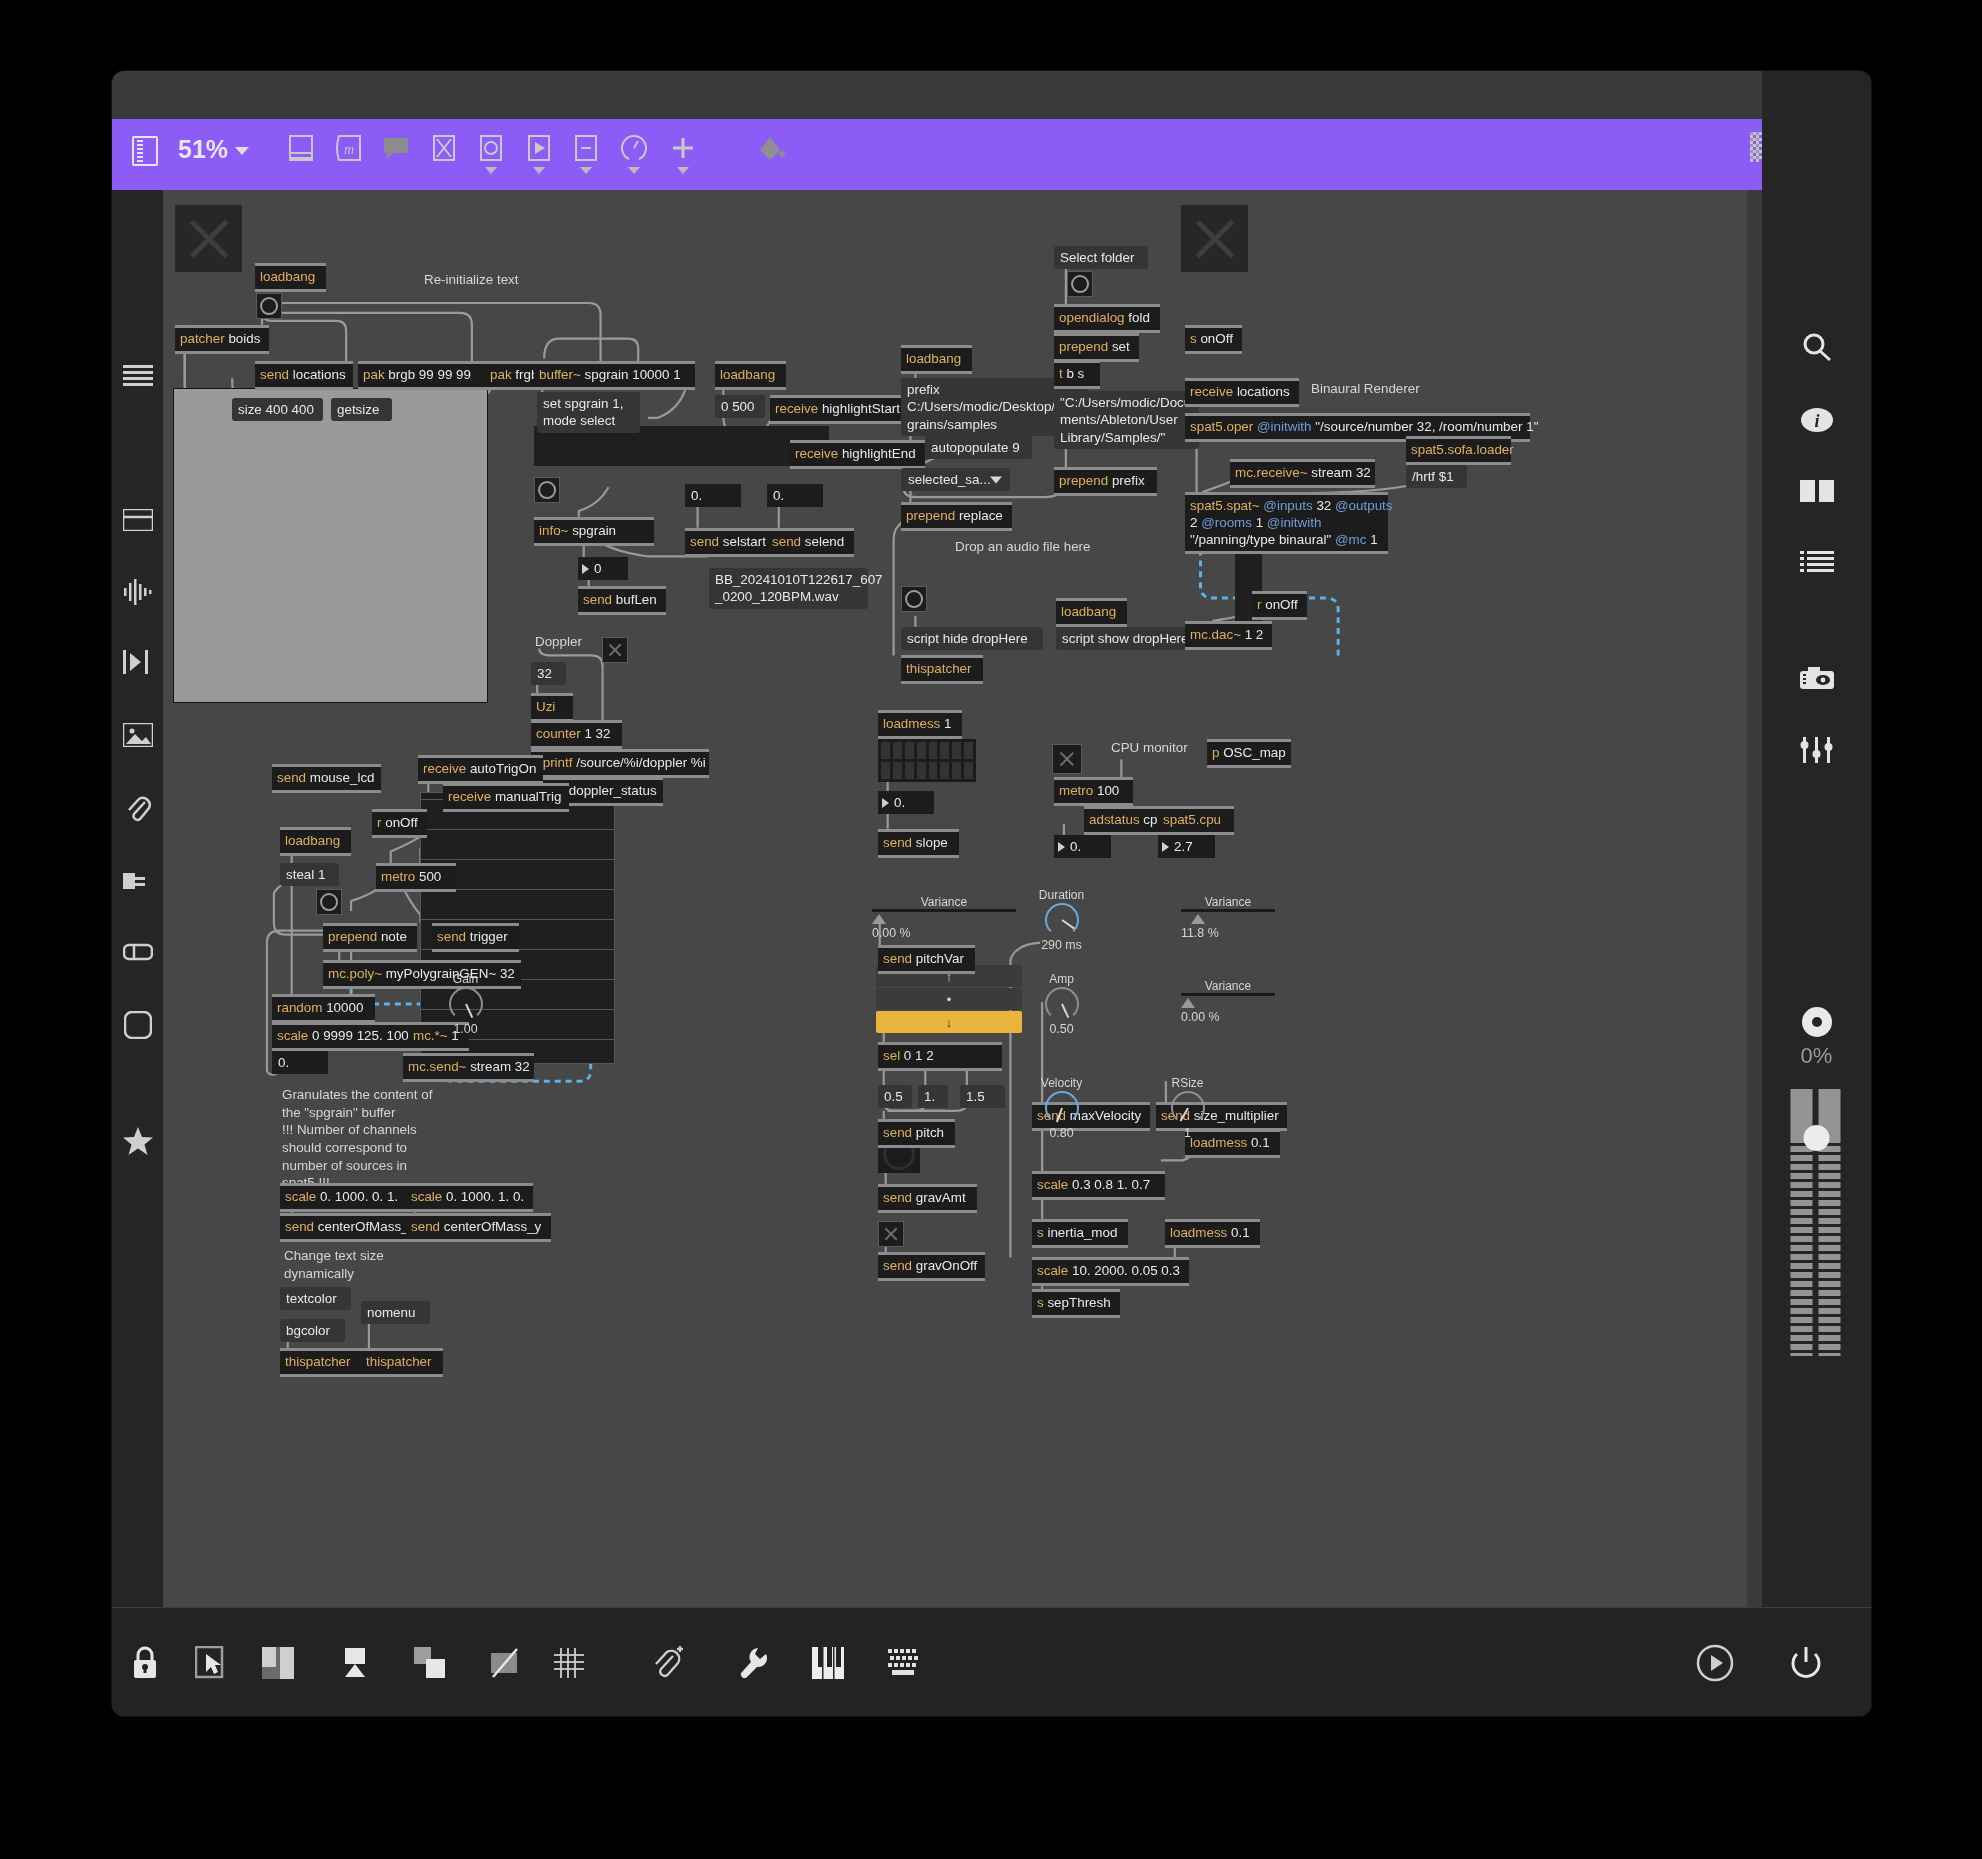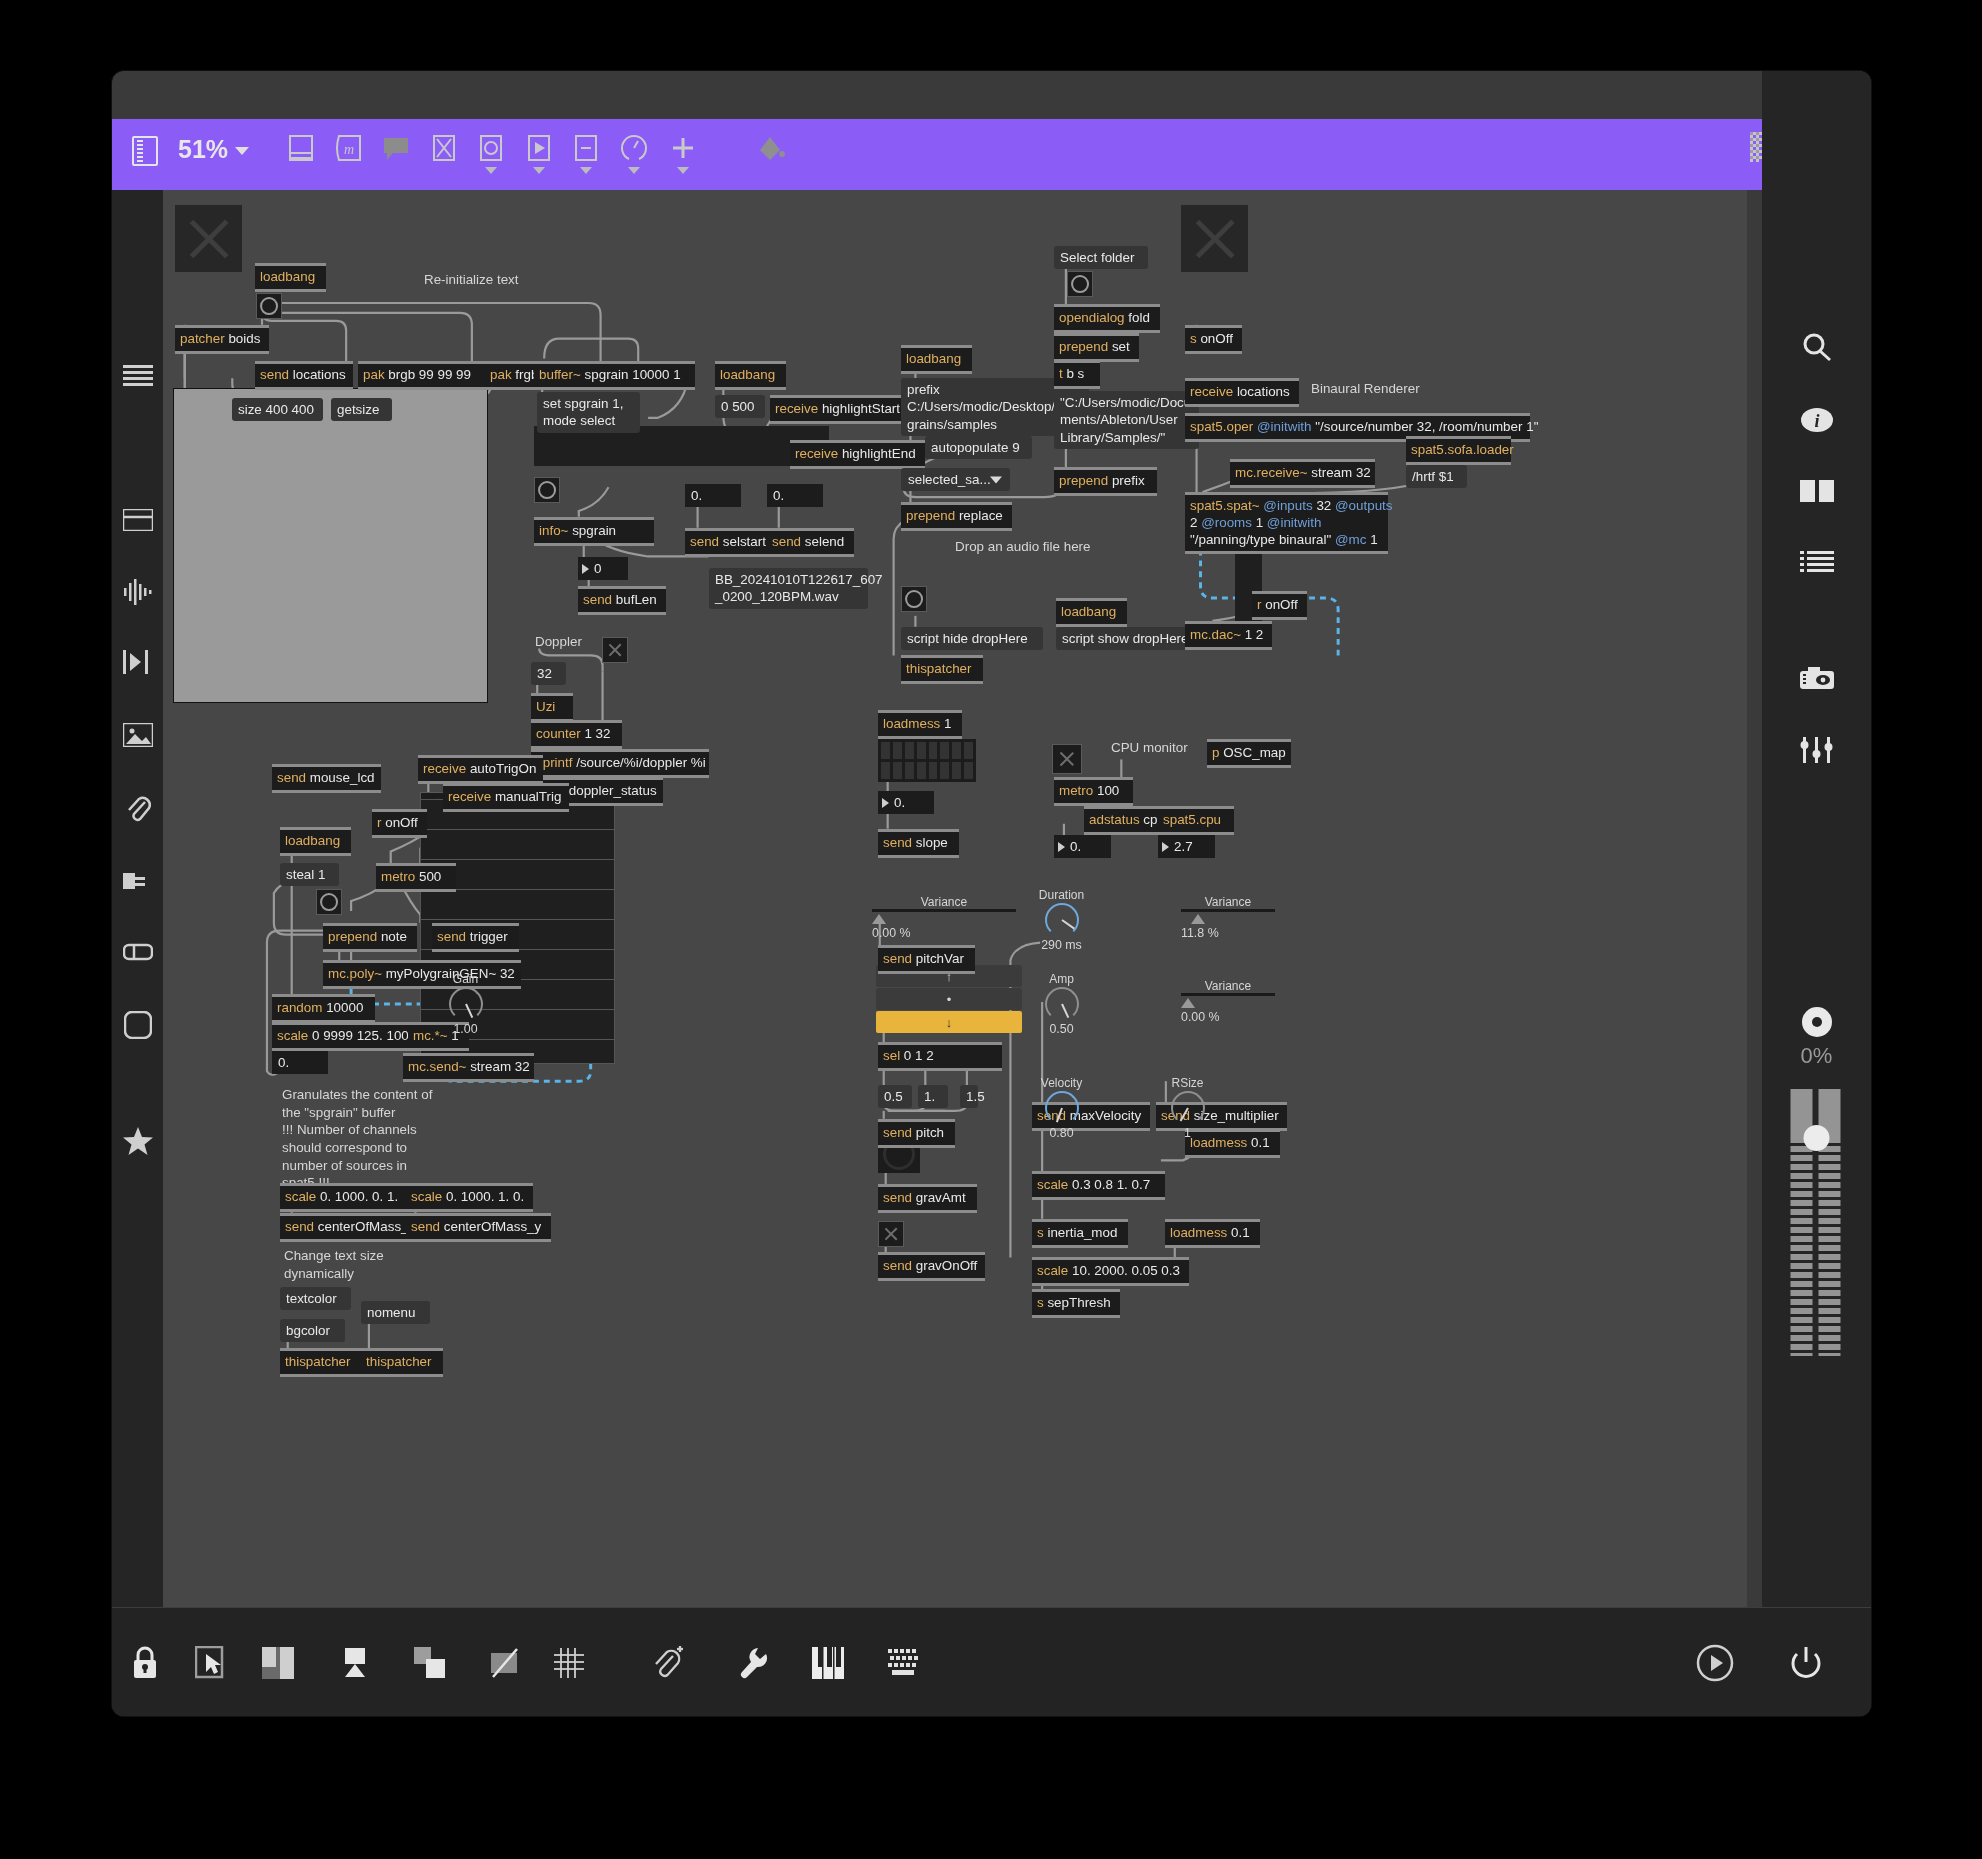--- a/index.html
+++ b/index.html
@@ -667,21 +667,21 @@
           <div class="obj" style="left: 891px; top: 587px; width: 79px;"><span class="k">metro</span> 100</div>
           <div class="obj" style="left: 921px; top: 616px; width: 106px;"><span class="k">adstatus</span> cpu</div>
           <div class="obj" style="left: 995px; top: 616px; width: 76px;"><span class="k">spat5.cpu</span></div>
           <div class="numbox tri" style="left: 891px; top: 645px; width: 57px;">0.</div>
           <div class="numbox tri" style="left: 995px; top: 645px; width: 57px;">2.7</div>
           <div class="obj" style="left: 1044px; top: 549px; width: 84px;"><span class="k">p</span> OSC_map</div>
           <div class="obj" style="left: 715px; top: 755px; width: 97px;"><span class="k">send</span> pitchVar</div>
           <div class="obj" style="left: 715px; top: 852px; width: 124px;"><span class="k">sel</span> 0 1 2</div>
           <div class="msg" style="left: 715px; top: 895px; width: 34px;">0.5</div>
           <div class="msg" style="left: 755px; top: 895px; width: 30px;">1.</div>
-          <div class="msg" style="left: 797px; top: 895px; width: 18px;">1.5</div>
+          <div class="msg" style="left: 797px; top: 895px; width: 45px;">1.5</div>
           <div class="obj" style="left: 715px; top: 929px; width: 77px;"><span class="k">send</span> pitch</div>
           <div class="obj" style="left: 715px; top: 994px; width: 99px;"><span class="k">send</span> gravAmt</div>
           <div class="obj" style="left: 715px; top: 1062px; width: 107px;"><span class="k">send</span> gravOnOff</div>
           <div class="obj" style="left: 869px; top: 912px; width: 118px;"><span class="k">send</span> maxVelocity</div>
           <div class="obj" style="left: 993px; top: 912px; width: 131px;"><span class="k">send</span> size_multiplier</div>
           <div class="obj" style="left: 1022px; top: 939px; width: 95px;"><span class="k">loadmess</span> 0.1</div>
           <div class="obj" style="left: 869px; top: 981px; width: 133px;"><span class="k">scale</span> 0.3 0.8 1. 0.7</div>
           <div class="obj" style="left: 869px; top: 1029px; width: 96px;"><span class="k">s</span> inertia_mod</div>
           <div class="obj" style="left: 1002px; top: 1029px; width: 95px;"><span class="k">loadmess</span> 0.1</div>
           <div class="obj" style="left: 869px; top: 1067px; width: 157px;"><span class="k">scale</span> 10. 2000. 0.05 0.3</div>

